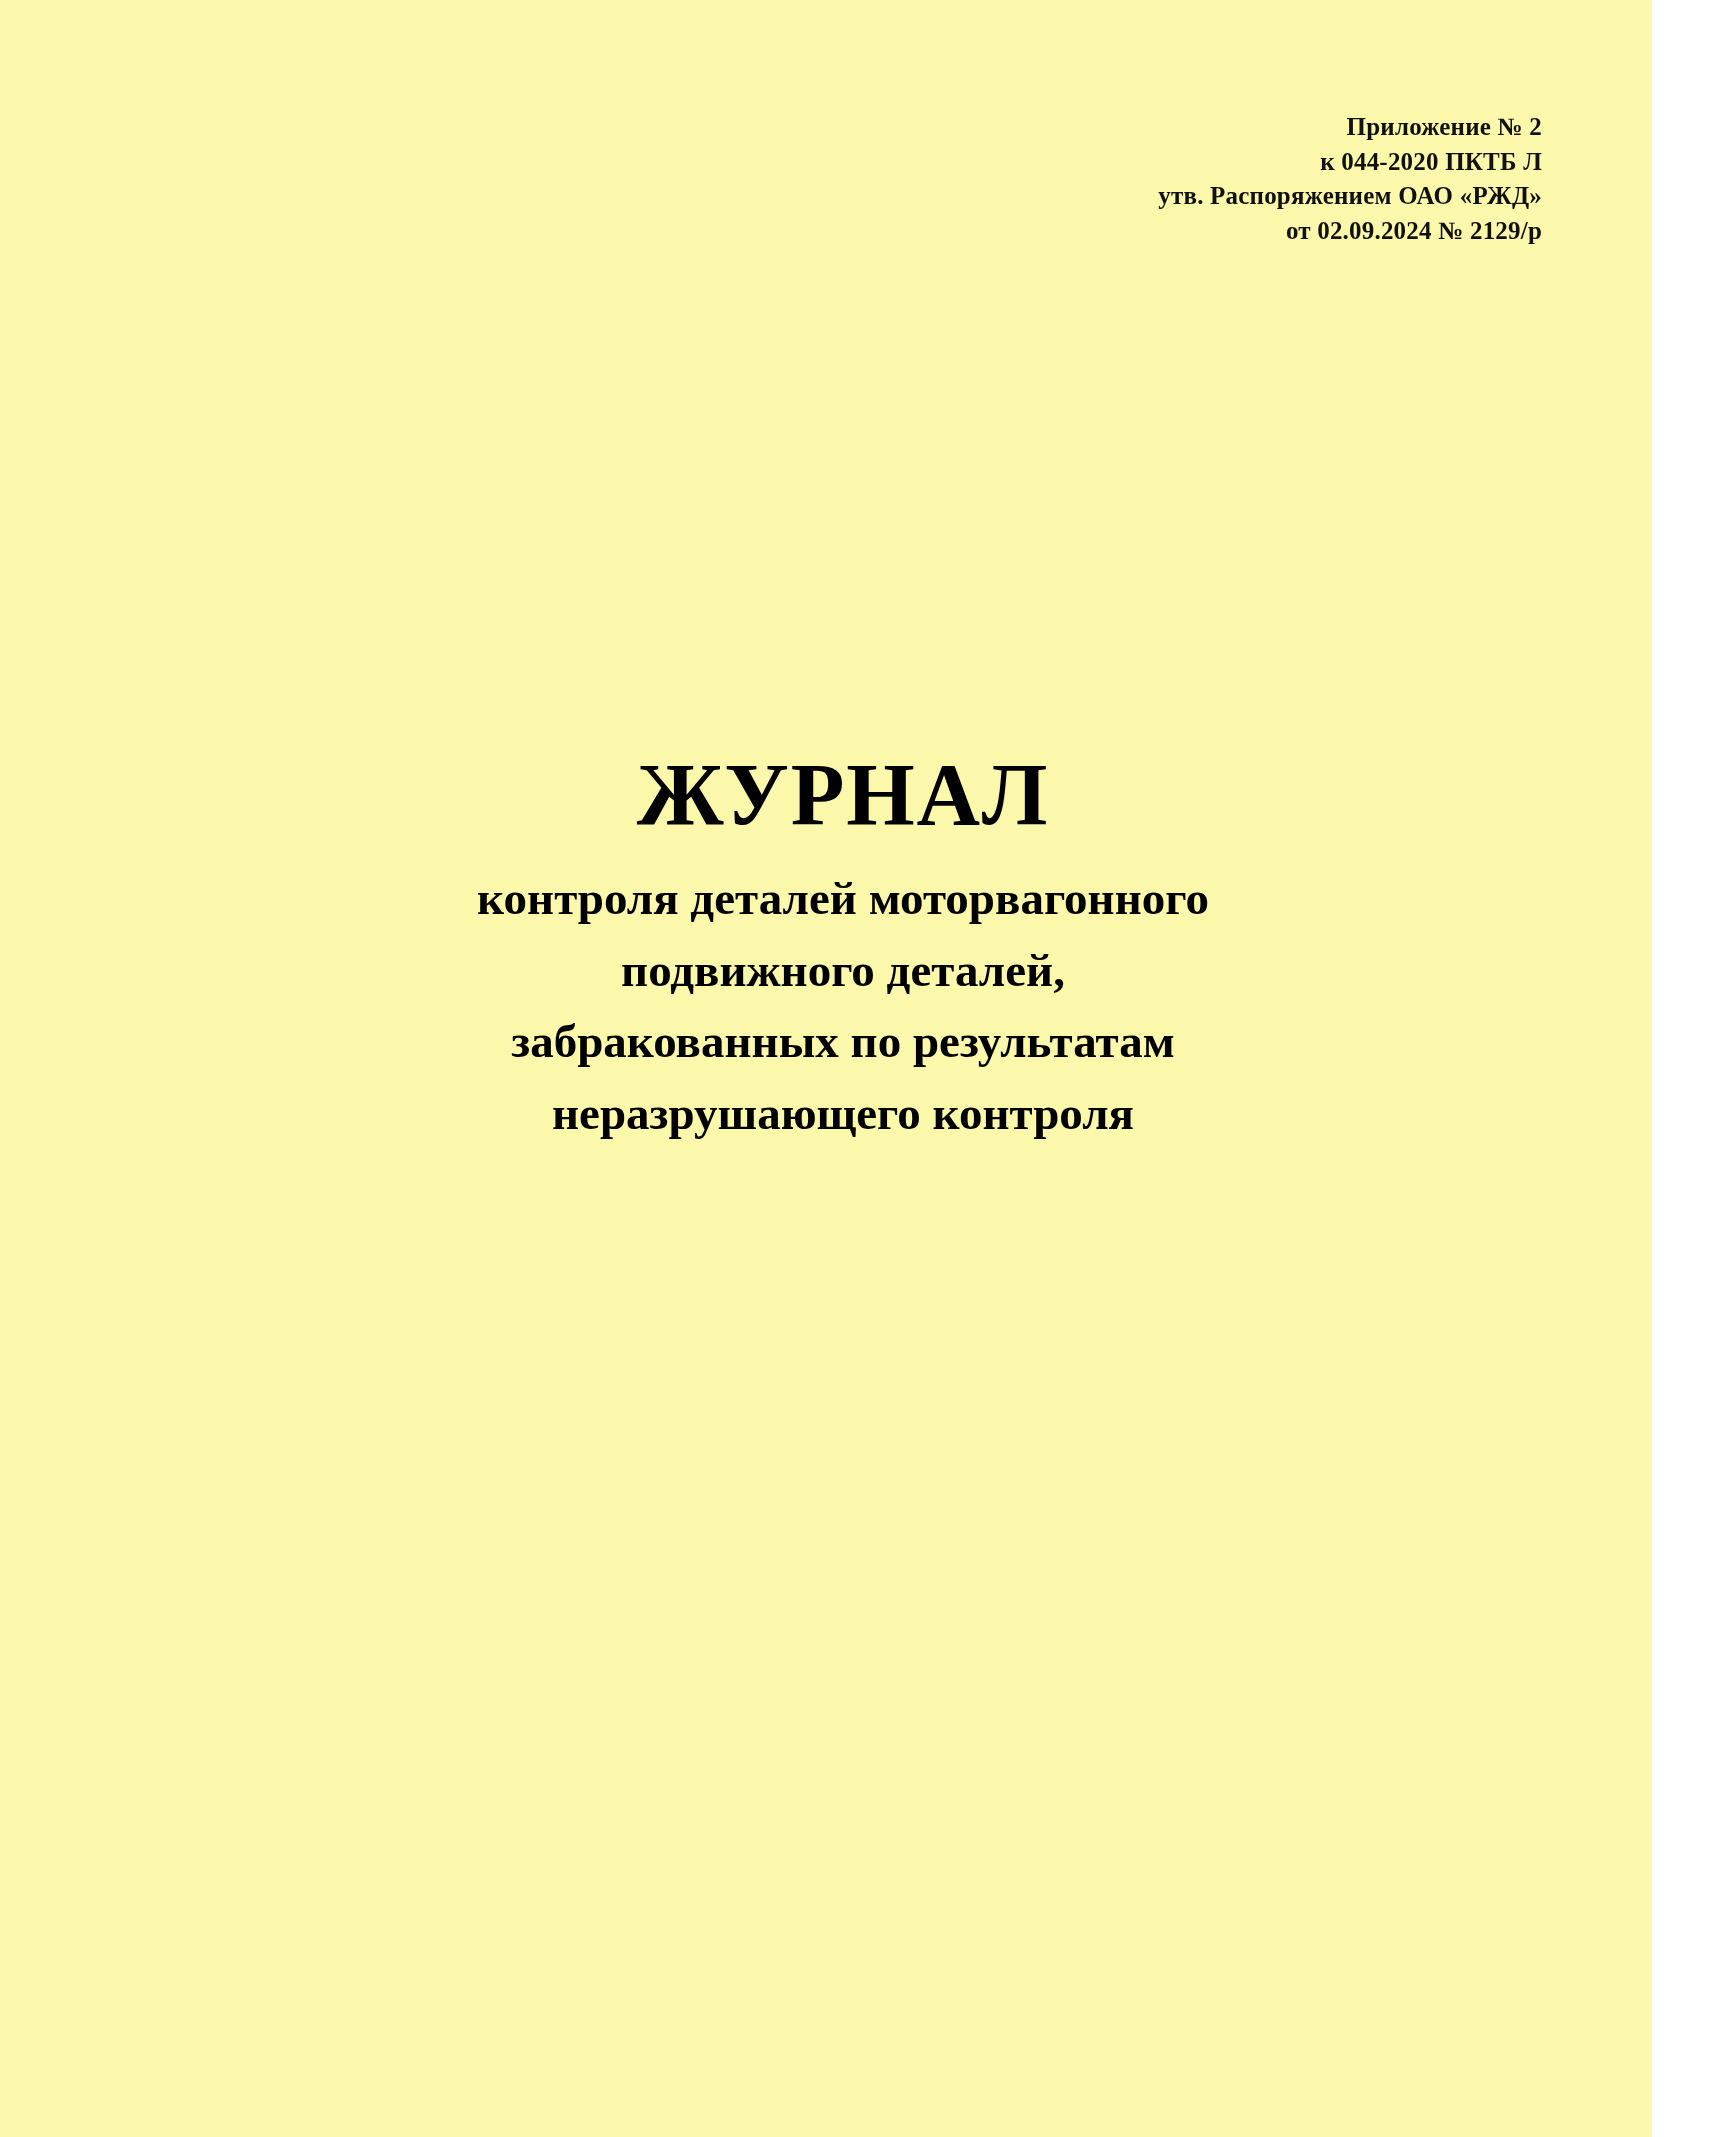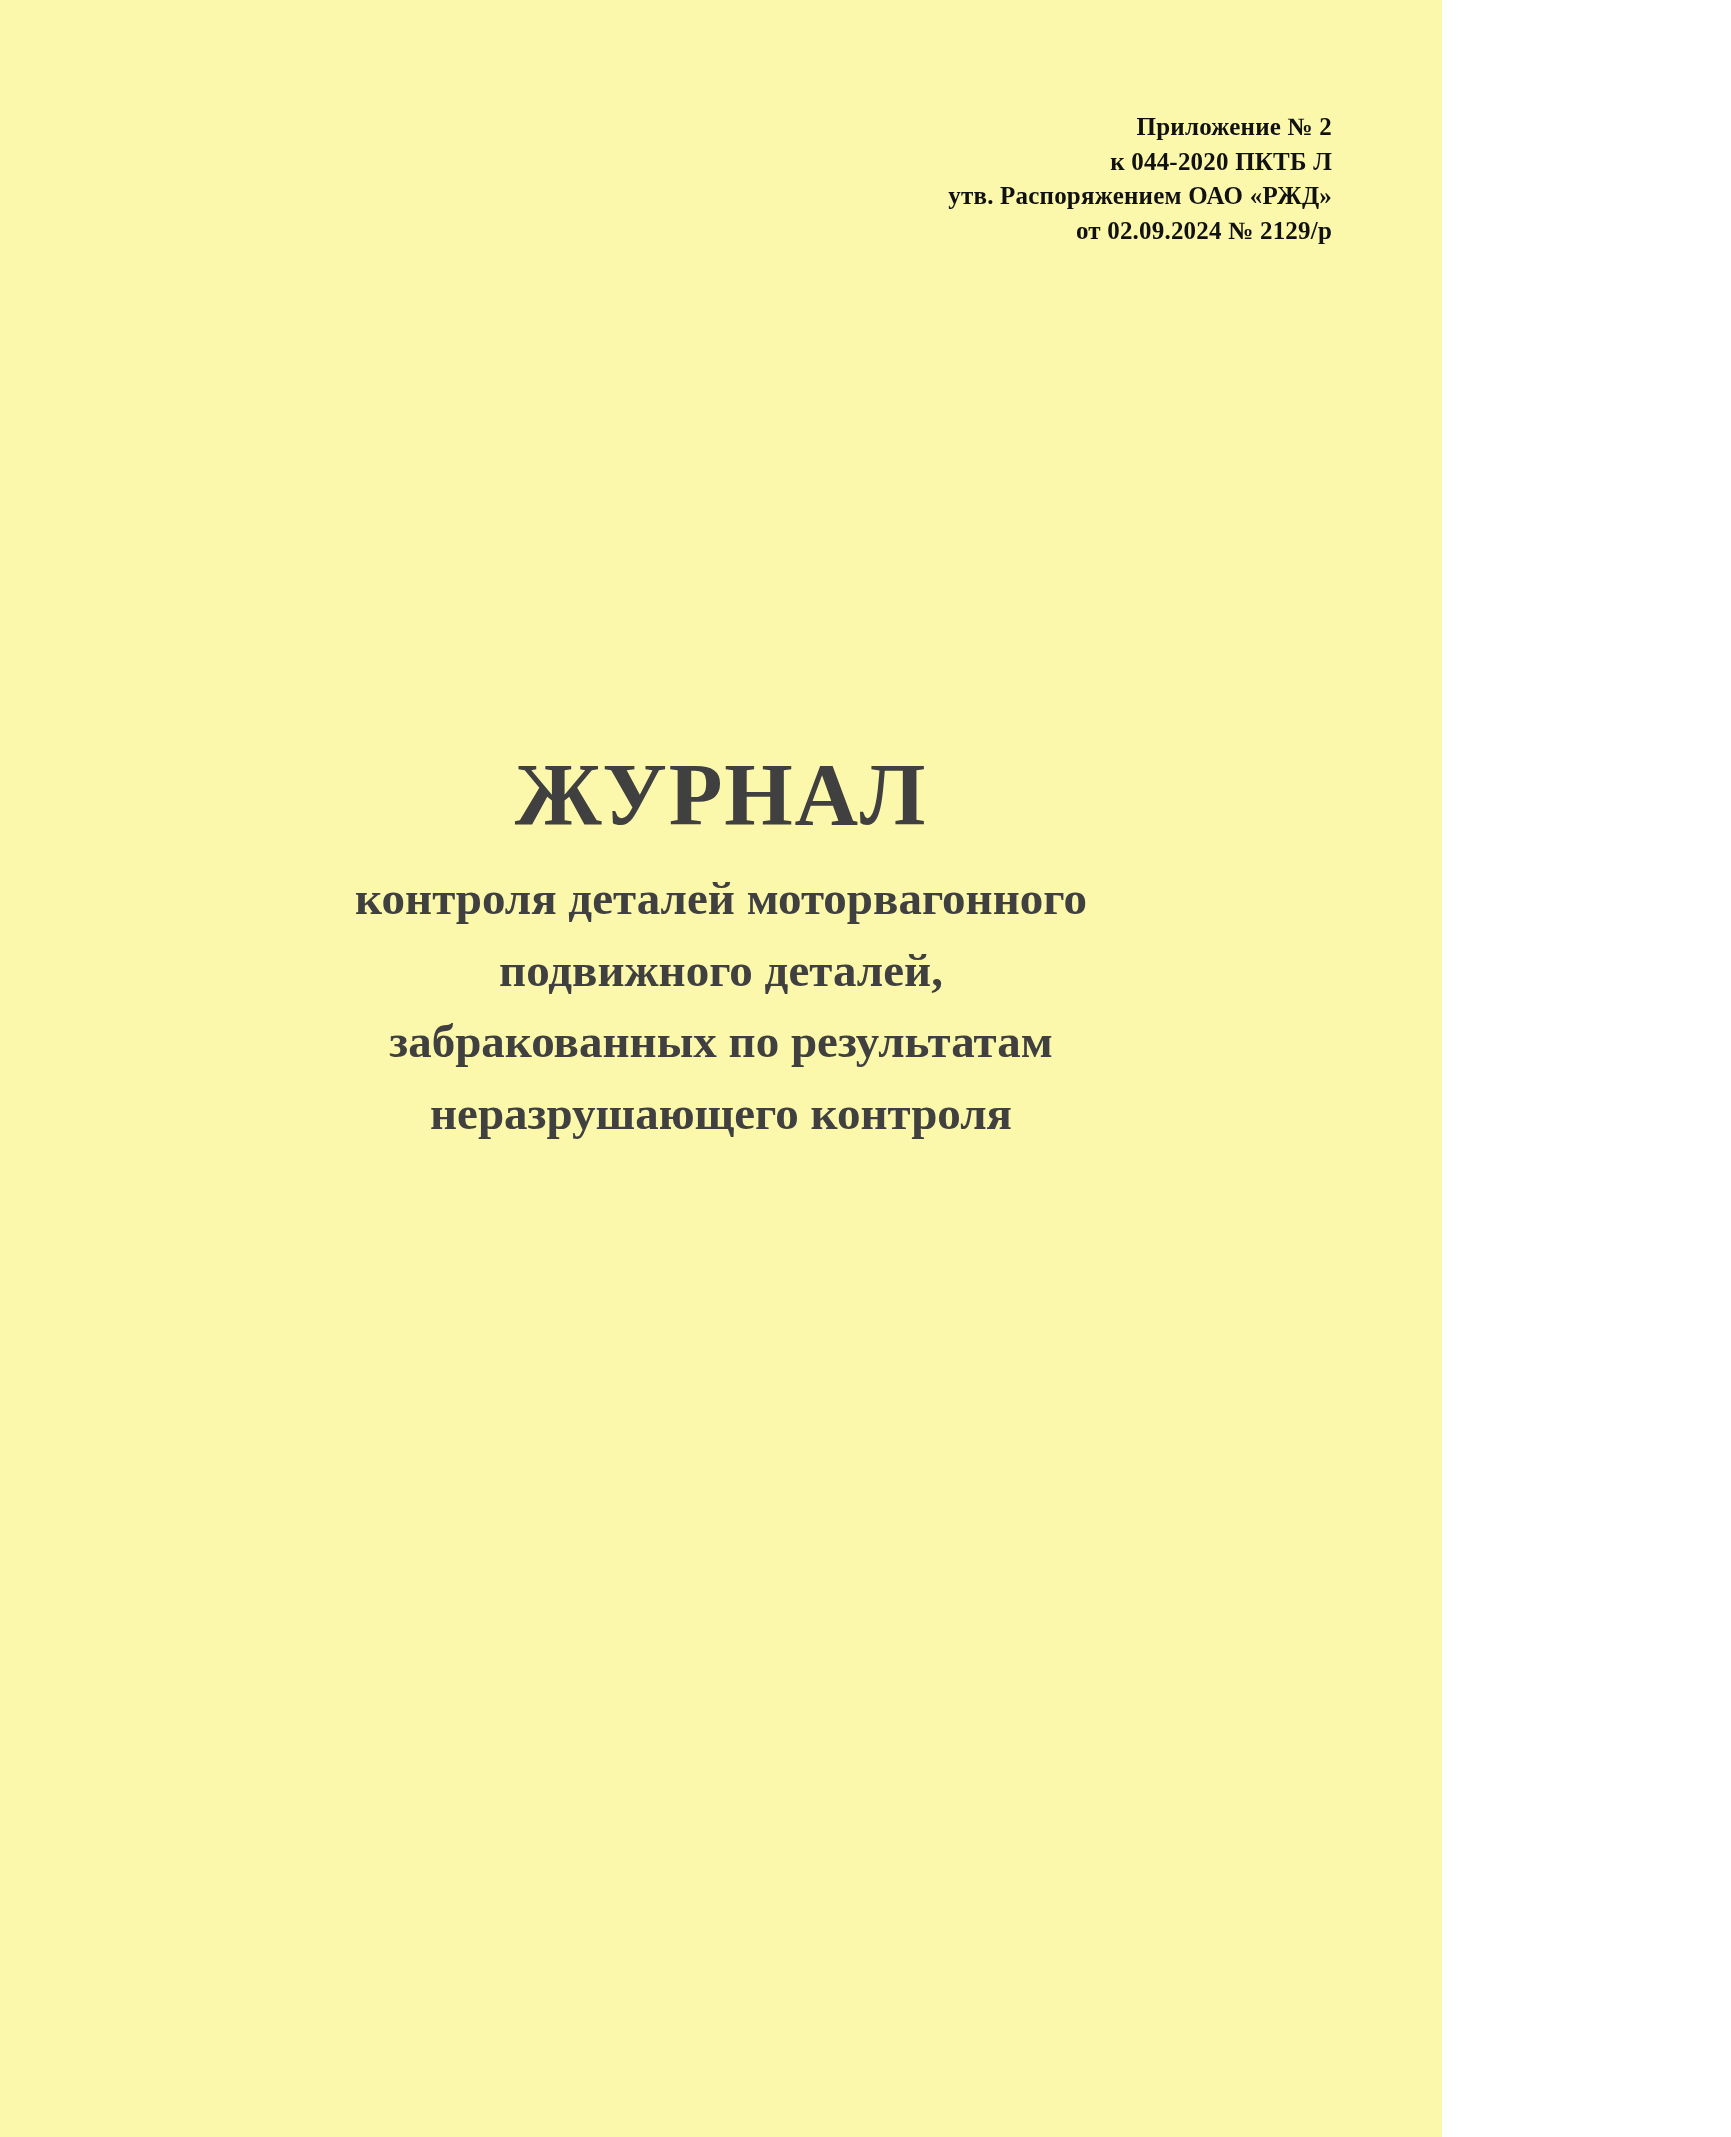--- a/index.html
+++ b/index.html
@@ -5,21 +5,21 @@
   html, body {
     margin: 0;
     padding: 0;
     background: #ffffff;
   }
   body {
     font-family: "Liberation Serif", serif;
   }
   .page {
     position: relative;
-    width: 1442px;
+    width: 1652px;
     height: 2137px;
     background: #fbf8ab;
     box-sizing: border-box;
     overflow: hidden;
   }
   .header-block {
     position: absolute;
     top: 110px;
     right: 110px;
     text-align: right;
@@ -32,24 +32,24 @@
     letter-spacing: 0.2px;
   }
   .header-line {
     font-size: 25px;
     font-weight: bold;
     letter-spacing: 0.2px;
   }
   .title-area {
     position: absolute;
     top: 749px;
-    left: 0;
+    left: 17px;
     width: 100%;
     text-align: center;
-    color: #404040;
+    color: #000000;
   }
   .main-title {
     font-size: 88px;
     font-weight: bold;
     letter-spacing: 1.8px;
     line-height: 1.05;
     margin-bottom: 22px;
   }
   .subtitle {
     font-size: 47px;

